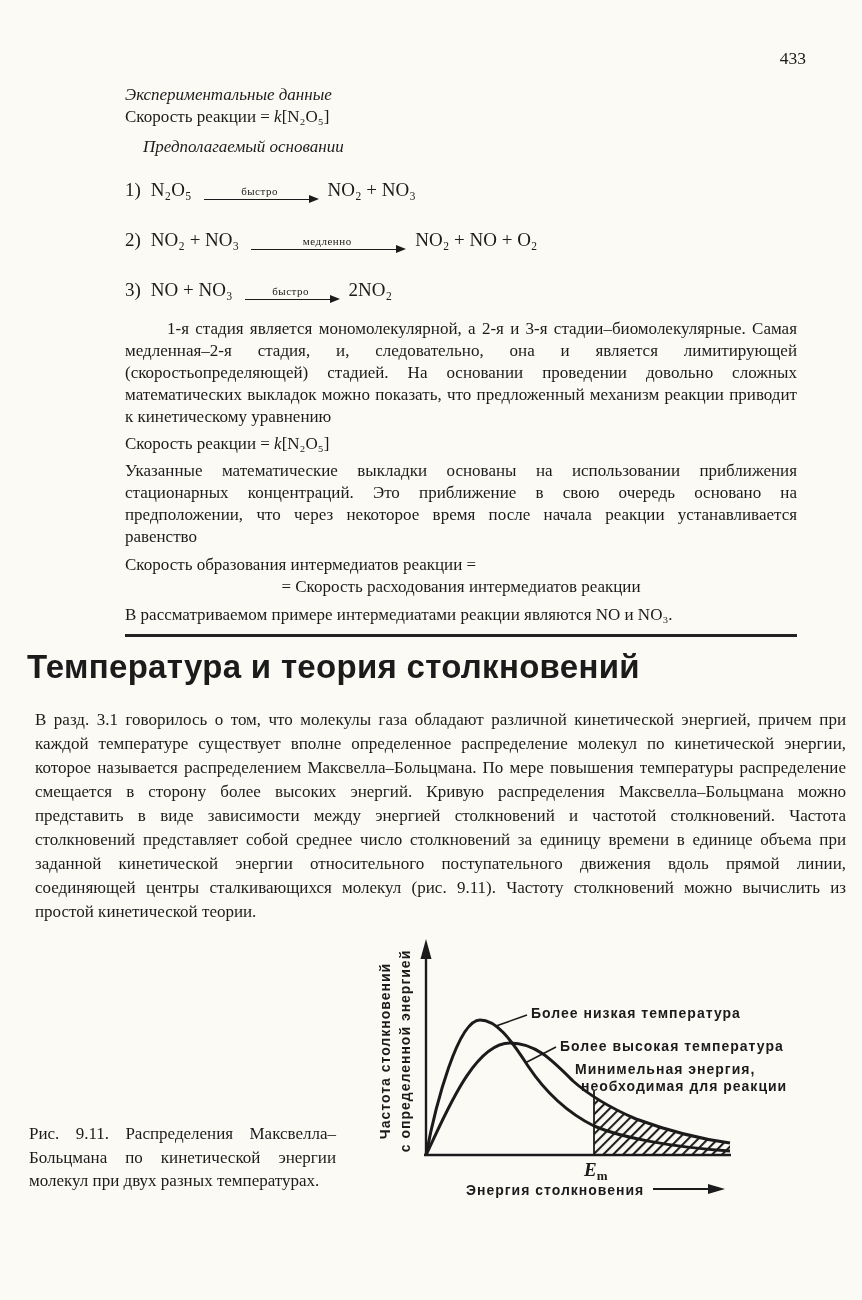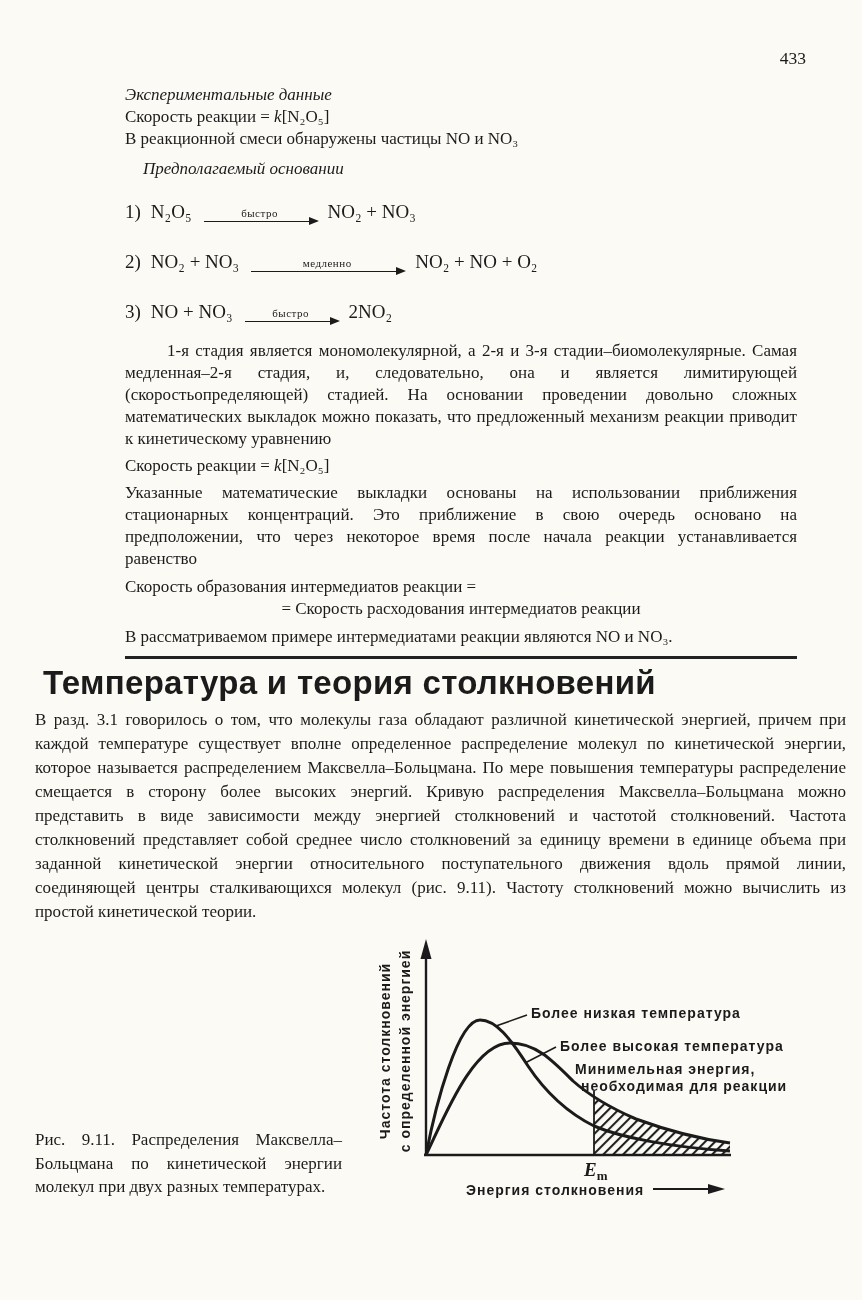--- a/index.html
+++ b/index.html
@@ -31,46 +31,45 @@
   .arrow{display:inline-flex;flex-direction:column;align-items:center;
          transform:translateY(2px);margin:0 2px;}
   .arrow .cond{font-size:11px;letter-spacing:.5px;line-height:12px;margin-bottom:2px;}
   .arrow .shaft{position:relative;height:0;border-top:1.7px solid #1b1b1b;}
   .arrow .shaft::after{content:'';position:absolute;right:-3px;top:-5px;
          border-left:10px solid #1b1b1b;border-top:4px solid transparent;
          border-bottom:4px solid transparent;}
   .w1{width:112px;} .w2{width:152px;} .w3{width:92px;}
 
   
-  .bighead{top:648px;left:27px;width:812px;margin:16px;
+  .bighead{top:648px;left:27px;width:812px;margin:0;
            font-family:"Liberation Sans","DejaVu Sans",sans-serif;
            font-weight:700;font-size:33px;letter-spacing:.3px;}
   .bodytext{top:700px;left:27px;width:811px;font-size:17px;line-height:24px;
             text-align:justify;margin:8px;}
 
   
   .fig{left:368px;top:933px;}
   .caption{left:27px;top:1120px;width:307px;font-size:17px;line-height:23.5px;
-           text-align:justify;margin:8px;}
+           text-align:justify;margin:2px;}
   .figtext{font-family:"Liberation Sans","DejaVu Sans",sans-serif;
            font-weight:700;font-size:14px;letter-spacing:1px;fill:#1b1b1b;}
   .emtext{font-family:"Liberation Serif","DejaVu Serif",serif;font-size:19px;
           font-style:italic;font-weight:700;fill:#1b1b1b;}
 </style>
 </head>
 <body>
 
 <div class="abs runhead">
   <span>433</span>
 </div>
 
 <div class="abs xblock">
   <p class="it">Экспериментальные данные</p>
   <p><span>Скорость реакции = </span><i>k</i><span>[N₂O₅]</span></p>
-  <p>В реакционной смеси обнаружены частицы NO и NO₃</p>
   <p class="it mech">Предполагаемый основании</p>
 
   <div class="rxn">
     <span>1)</span>
     <span>N₂O₅</span>
     <span class="arrow">
       <span class="cond">быстро</span>
       <span class="shaft w1"></span>
     </span>
     <span>NO₂ + NO₃</span>

